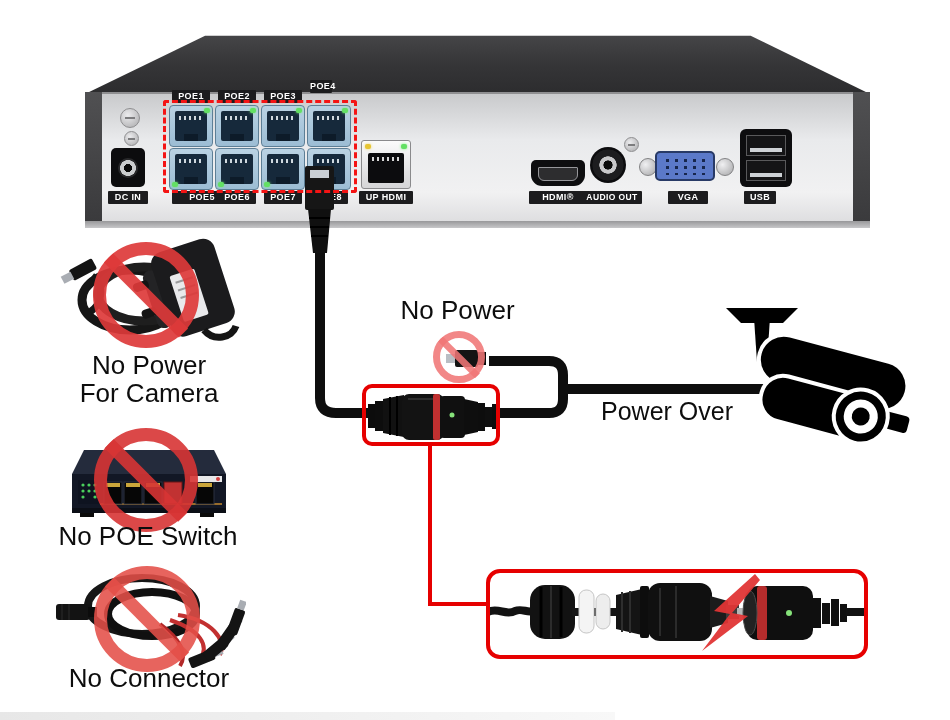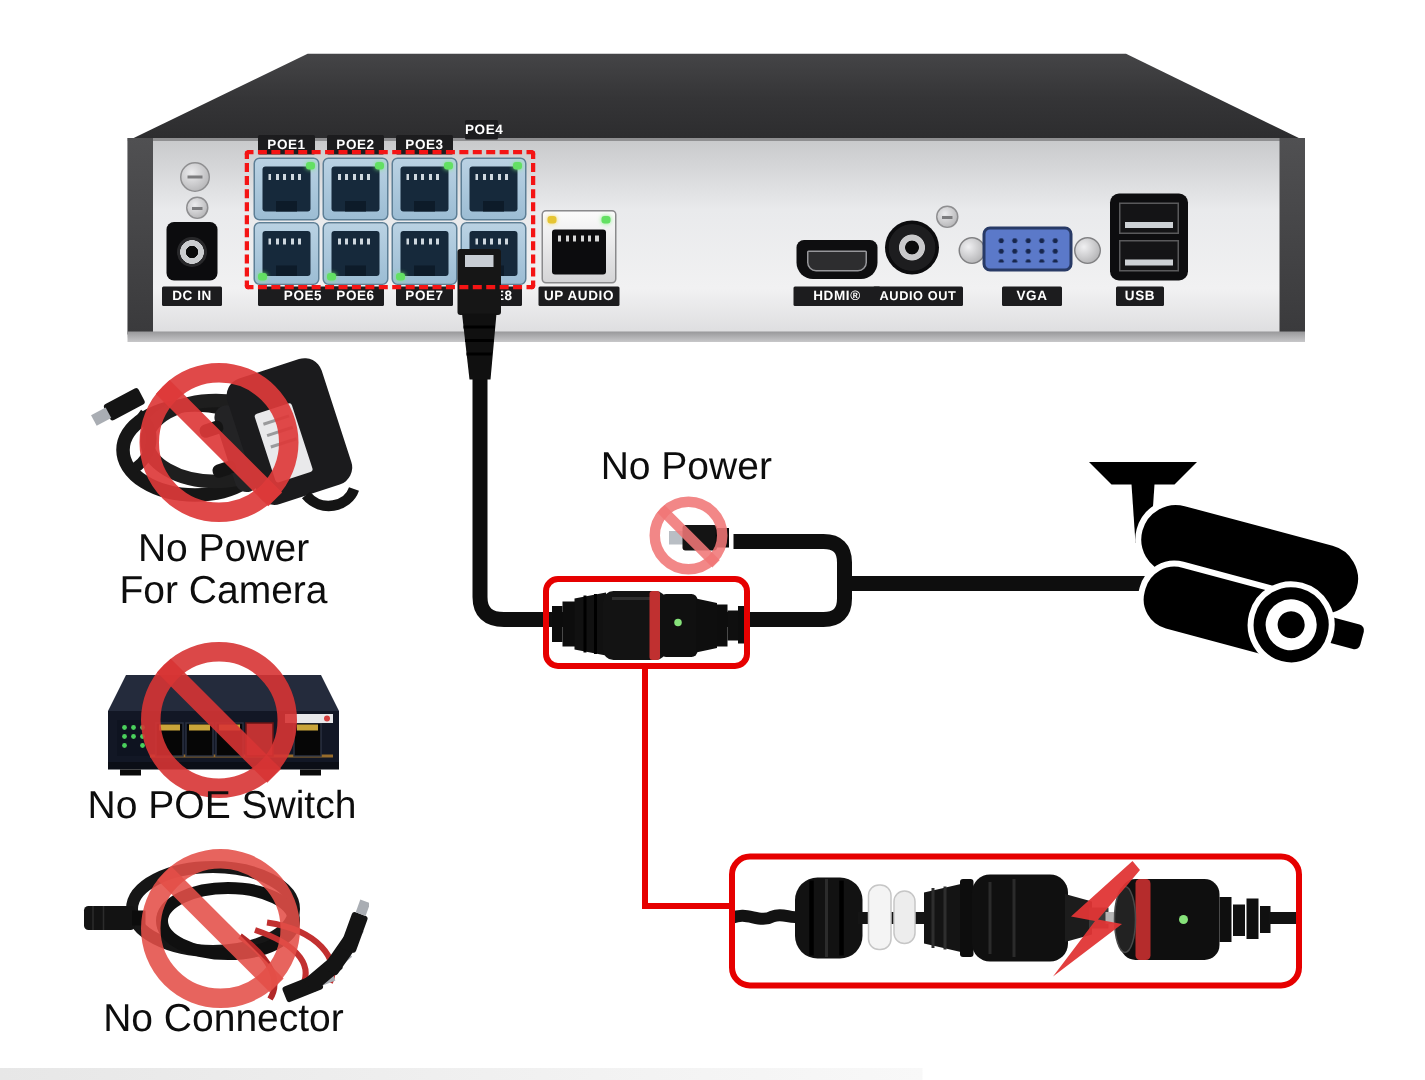--- a/index.html
+++ b/index.html
@@ -131,21 +131,21 @@
   <span class="chip" style="left:264px;top:191px;width:38px">POE7</span>
   <span class="chip" style="left:310px;top:191px;width:38px">POE8</span>
 
   <div class="dashed"></div>
 
   <div class="uport">
     <div class="jack"></div>
     <div class="led" style="left:3px;top:3px;background:#e6c533;box-shadow:0 0 3px #f0d862"></div>
     <div class="led" style="right:3px;top:3px"></div>
   </div>
-  <span class="chip" style="left:359px;top:191px;width:54px">UP AUDIO</span>
+  <span class="chip" style="left:359px;top:191px;width:54px">UP HDMI</span>
 
   <div class="hdmi"></div>
   <span class="chip" style="left:529px;top:191px;width:58px">HDMI®</span>
 
   <div class="rca"></div>
   <div class="screw" style="left:624px;top:137px;width:13px;height:13px"></div>
   <span class="chip" style="left:582px;top:191px;width:60px;font-size:8.5px">AUDIO OUT</span>
 
   <div class="vpost" style="left:639px"></div>
   <div class="vga"></div>
@@ -338,16 +338,17 @@
   <div class="ban small" style="left:433px;top:331px;width:52px;height:52px;color:rgba(240,118,118,.88)"></div>
 
   <div class="cap" style="left:20px;top:351px;width:258px">
     <span>No Power</span>
     <span>For Camera</span>
   </div>
   <div class="cap" style="left:18px;top:664px;width:262px">No Connector</div>
   <div class="cap" style="left:8px;top:522px;width:280px">No POE Switch</div>
   <div class="cap" style="left:345px;top:296px;width:225px">No Power</div>
   <div class="cap" style="left:558px;top:398px;width:218px;font-size:25px;line-height:26px">
+    <span>Power Over</span>
   </div>
 
   <div class="bstrip"></div>
 </div>
 
 </body></html>

